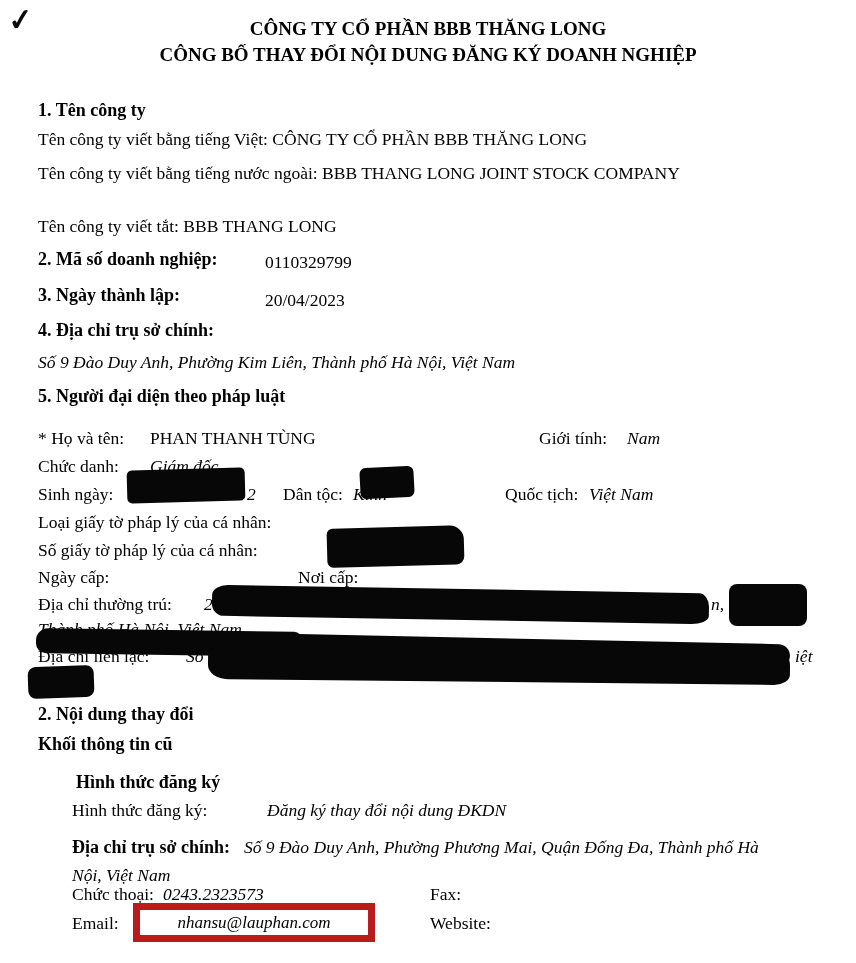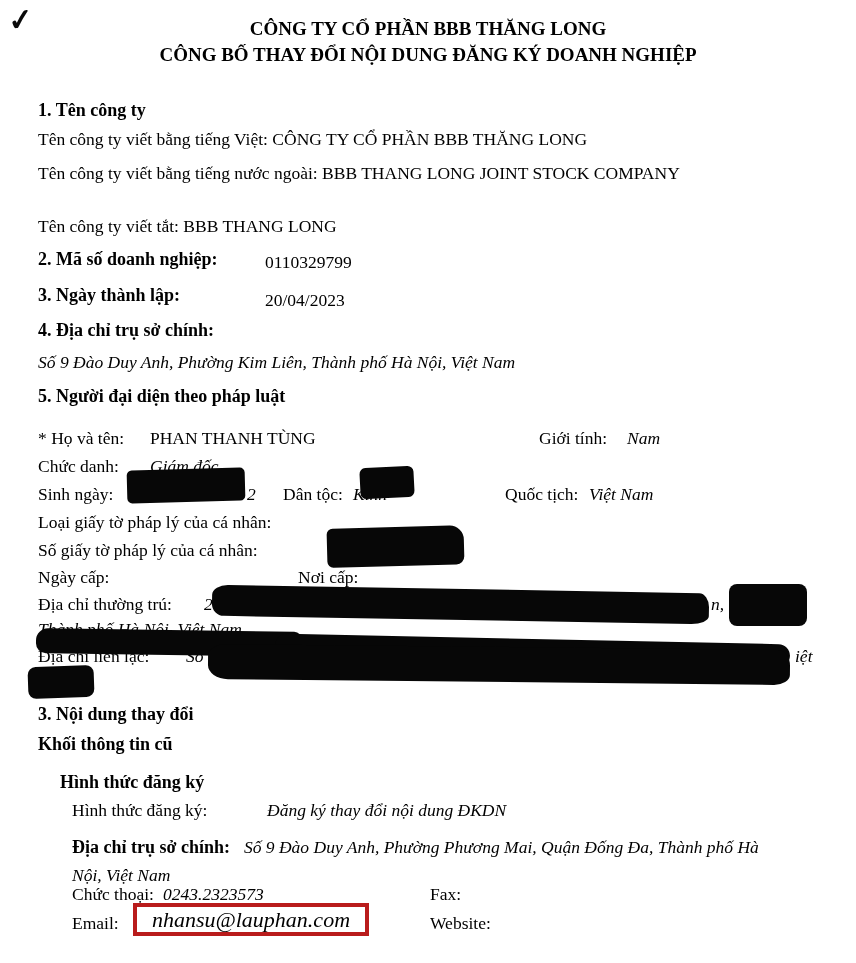--- a/index.html
+++ b/index.html
@@ -10,22 +10,22 @@
   }
   .t { position:absolute; font-size:17.5px; white-space:nowrap; line-height:1.25; }
   .b { font-weight:bold; }
   .i { font-style:italic; }
   .hdr { position:absolute; left:0; width:856px; text-align:center;
          font-size:19px; font-weight:bold; white-space:nowrap; }
   .wrap { white-space:normal; }
   .redact { position:absolute; background:#070707; z-index:3; }
   .frag { z-index:1; }
   .hl-box { position:absolute; left:133px; top:903px; width:228px; height:25px;
-            border:4px solid #b91c1c; z-index:2; text-align:center;
-            font-size:22px; font-style:italic; line-height:25px; }
+            border:7px solid #b91c1c; z-index:2; text-align:center;
+            font-size:17px; font-style:italic; line-height:25px; }
   .mark { position:absolute; left:8px; top:2px; font-size:30px; font-weight:bold;
           transform:rotate(-6deg); color:#0a0a0a; }
 </style>
 </head>
 <body>
 
 <div class="mark">✓</div>
 
 <div class="hdr" style="top:18px;">CÔNG TY CỔ PHẦN BBB THĂNG LONG</div>
 <div class="hdr" style="top:44px;">CÔNG BỐ THAY ĐỔI NỘI DUNG ĐĂNG KÝ DOANH NGHIỆP</div>
@@ -80,24 +80,24 @@
 <div class="t i frag" style="left:38px; top:619px;">Thành phố Hà Nội, Việt Nam</div>
 <div class="redact" style="left:36px; top:630px; width:266px; height:25px; border-radius:12px 8px 14px 10px; transform:rotate(0.8deg);"></div>
 <div class="redact" style="left:275px; top:639px; width:515px; height:23px; border-radius:12px; transform:rotate(1.2deg);"></div>
 
 <div class="t" style="left:38px; top:646px;">Địa chỉ liên lạc:</div>
 <div class="t i frag" style="left:186px; top:646px;">Số</div>
 <div class="redact" style="left:208px; top:647px; width:582px; height:35px; border-radius:18px 12px 16px 20px / 12px 16px 10px 14px; transform:rotate(0.6deg);"></div>
 <div class="t i frag" style="left:795px; top:646px;">iệt</div>
 <div class="redact" style="left:28px; top:666px; width:66px; height:32px; border-radius:8px; transform:rotate(-2deg);"></div>
 
-<div class="t b" style="left:38px; top:703px; font-size:18px;">3. Nội dung thay đổi</div>
+<div class="t b" style="left:38px; top:703px; font-size:18px;">2. Nội dung thay đổi</div>
 <div class="t b" style="left:38px; top:733px; font-size:18px;">Khối thông tin cũ</div>
 
-<div class="t b" style="left:60px; top:771px; font-size:18px;text-align:center;">Hình thức đăng ký</div>
+<div class="t b" style="left:76px; top:771px; font-size:18px;text-align:center;">Hình thức đăng ký</div>
 <div class="t" style="left:72px; top:800px;">Hình thức đăng ký:</div>
 <div class="t i" style="left:267px; top:800px;">Đăng ký thay đổi nội dung ĐKDN</div>
 
 <div class="t wrap" style="left:72px; top:833px; width:700px; line-height:28px;"><span class="b" style="font-size:18px; margin-right:14px;">Địa chỉ trụ sở chính:</span><span class="i">Số 9 Đào Duy Anh, Phường Phương Mai, Quận Đống Đa, Thành phố Hà Nội, Việt Nam</span></div>
 
 <div class="t" style="left:72px; top:884px;">Chức thoại:</div>
 <div class="t i" style="left:163px; top:884px;">0243.2323573</div>
 <div class="t" style="left:430px; top:884px;">Fax:</div>
 
 <div class="t" style="left:72px; top:913px;">Email:</div>

